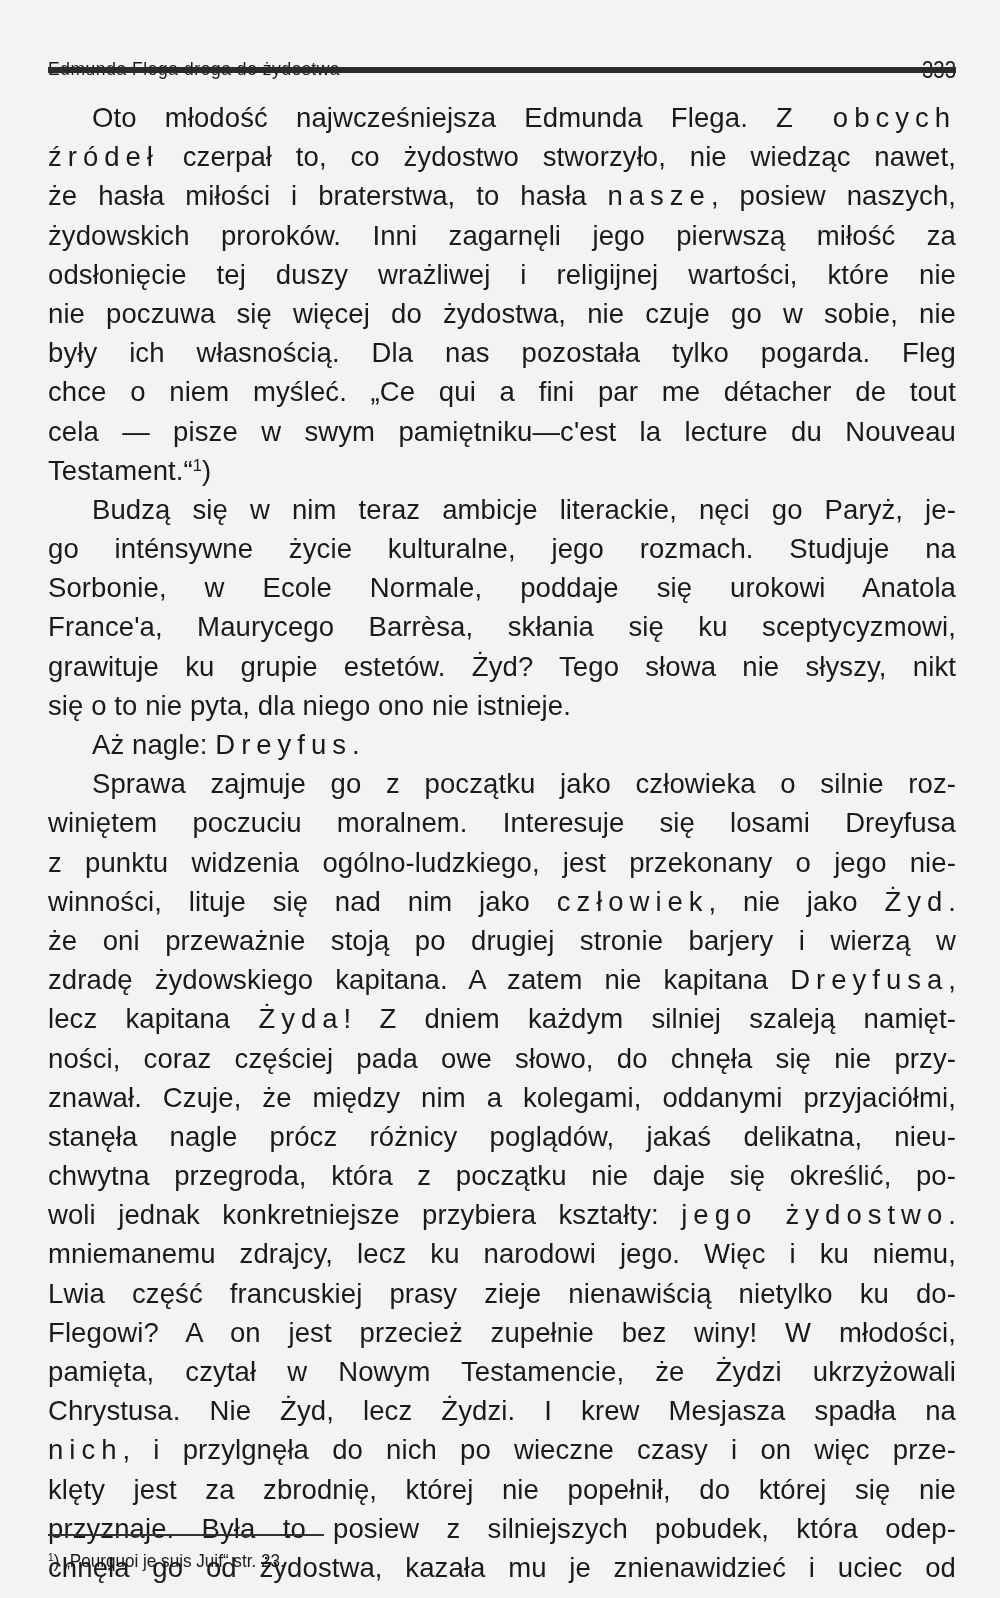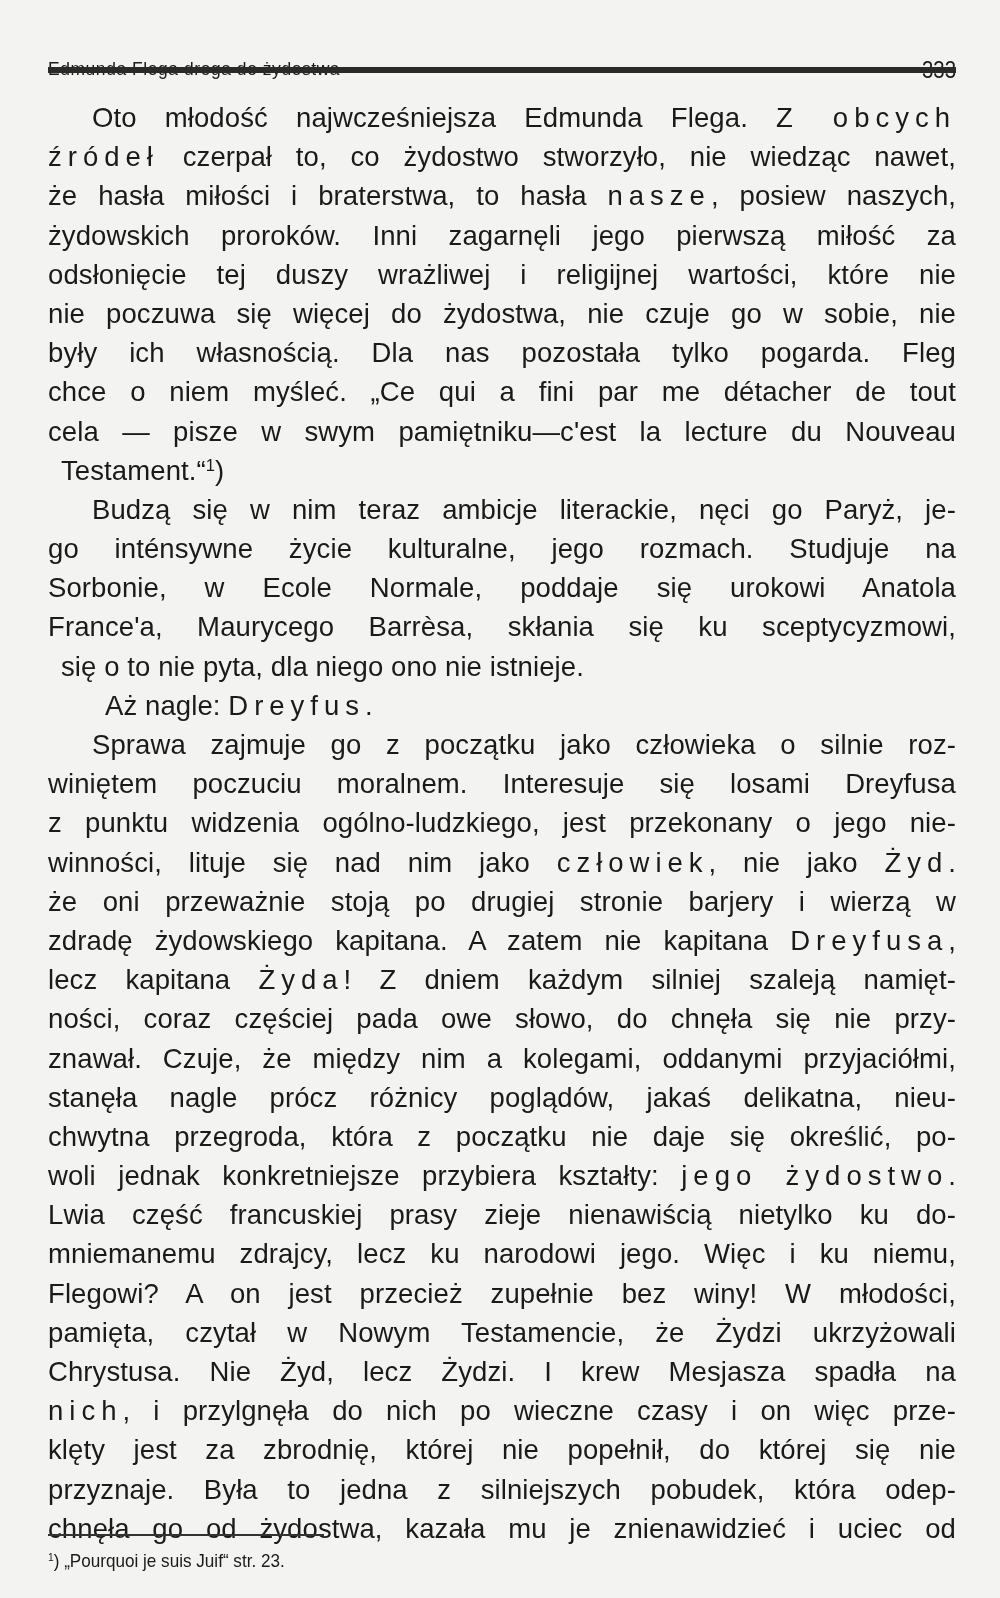--- a/index.html
+++ b/index.html
@@ -36,21 +36,21 @@
     position: absolute; left: 48px; top: 98px; width: 908px;
     font-size: 27.5px;
   }
   .line {
     height: 39.2px; line-height: 39.2px;
     text-align: justify; text-align-last: justify;
     white-space: nowrap;
     font-family: "Liberation Sans Narrow", "Liberation Sans", "DejaVu Sans", sans-serif;
     letter-spacing: 0.1px;
   }
-  .line.last { text-align-last: left; margin-left: 13px; }
+  .line.last { text-align-last: left; }
   .line.indent { padding-left: 44px; }
   .sp { letter-spacing: 6px; }
   .fn-rule {
     position: absolute; left: 48px; top: 1534px; width: 276px; height: 2px;
     background: #333;
   }
   .footnote {
     position: absolute; left: 48px; top: 1550px;
     font-family: "Liberation Sans", "DejaVu Sans", sans-serif;
     font-size: 19px;
@@ -78,44 +78,45 @@
       <div class="line">były ich własnością. Dla nas pozostała tylko pogarda. Fleg</div>
       <div class="line">chce o niem myśleć. „Ce qui a fini par me détacher de tout</div>
       <div class="line">cela — pisze w swym pamiętniku—c'est la lecture du Nouveau</div>
       <div class="line last">Testament.“<sup>1</sup>)</div>
     </div>
     <div>
       <div class="line indent">Budzą się w nim teraz ambicje literackie, nęci go Paryż, je-</div>
       <div class="line">go inténsywne życie kulturalne, jego rozmach. Studjuje na</div>
       <div class="line">Sorbonie, w Ecole Normale, poddaje się urokowi Anatola</div>
       <div class="line">France'a, Maurycego Barrèsa, skłania się ku sceptycyzmowi,</div>
+      <div class="line">grawituje ku grupie estetów. Żyd? Tego słowa nie słyszy, nikt</div>
       <div class="line last">się o to nie pyta, dla niego ono nie istnieje.</div>
     </div>
     <div>
       <div class="line indent last">Aż nagle: <span class="sp">Dreyfus</span>.</div>
     </div>
     <div>
       <div class="line indent">Sprawa zajmuje go z początku jako człowieka o silnie roz-</div>
       <div class="line">winiętem poczuciu moralnem. Interesuje się losami Dreyfusa</div>
       <div class="line">z punktu widzenia ogólno-ludzkiego, jest przekonany o jego nie-</div>
       <div class="line">winności, lituje się nad nim jako <span class="sp">człowiek</span>, nie jako <span class="sp">Żyd</span>.</div>
       <div class="line">że oni przeważnie stoją po drugiej stronie barjery i wierzą w</div>
       <div class="line">zdradę żydowskiego kapitana. A zatem nie kapitana <span class="sp">Dreyfusa</span>,</div>
       <div class="line">lecz kapitana <span class="sp">Żyda</span>! Z dniem każdym silniej szaleją namięt-</div>
       <div class="line">ności, coraz częściej pada owe słowo, do chnęła się nie przy-</div>
       <div class="line">znawał. Czuje, że między nim a kolegami, oddanymi przyjaciółmi,</div>
       <div class="line">stanęła nagle prócz różnicy poglądów, jakaś delikatna, nieu-</div>
       <div class="line">chwytna przegroda, która z początku nie daje się określić, po-</div>
       <div class="line">woli jednak konkretniejsze przybiera kształty: <span class="sp">jego żydostwo</span>.</div>
+      <div class="line">mniemanemu zdrajcy, lecz ku narodowi jego. Więc i ku niemu,</div>
       <div class="line">Lwia część francuskiej prasy zieje nienawiścią nietylko ku do-</div>
-      <div class="line">mniemanemu zdrajcy, lecz ku narodowi jego. Więc i ku niemu,</div>
       <div class="line">Flegowi? A on jest przecież zupełnie bez winy! W młodości,</div>
       <div class="line">pamięta, czytał w Nowym Testamencie, że Żydzi ukrzyżowali</div>
       <div class="line">Chrystusa. Nie Żyd, lecz Żydzi. I krew Mesjasza spadła na</div>
       <div class="line"><span class="sp">nich</span>, i przylgnęła do nich po wieczne czasy i on więc prze-</div>
       <div class="line">klęty jest za zbrodnię, której nie popełnił, do której się nie</div>
-      <div class="line">przyznaje. Była to jedna z silniejszych pobudek, która odep-</div>
+      <div class="line">przyznaje. Była to posiew z silniejszych pobudek, która odep-</div>
       <div class="line">chnęła go od żydostwa, kazała mu je znienawidzieć i uciec od</div>
     </div>
   </div>
 
 <div class="fn-rule"></div>
 <div class="footnote"><sup>1</sup><span>) „Pourquoi je suis Juif“ str. 23.</span></div>
 
 </body></html>

